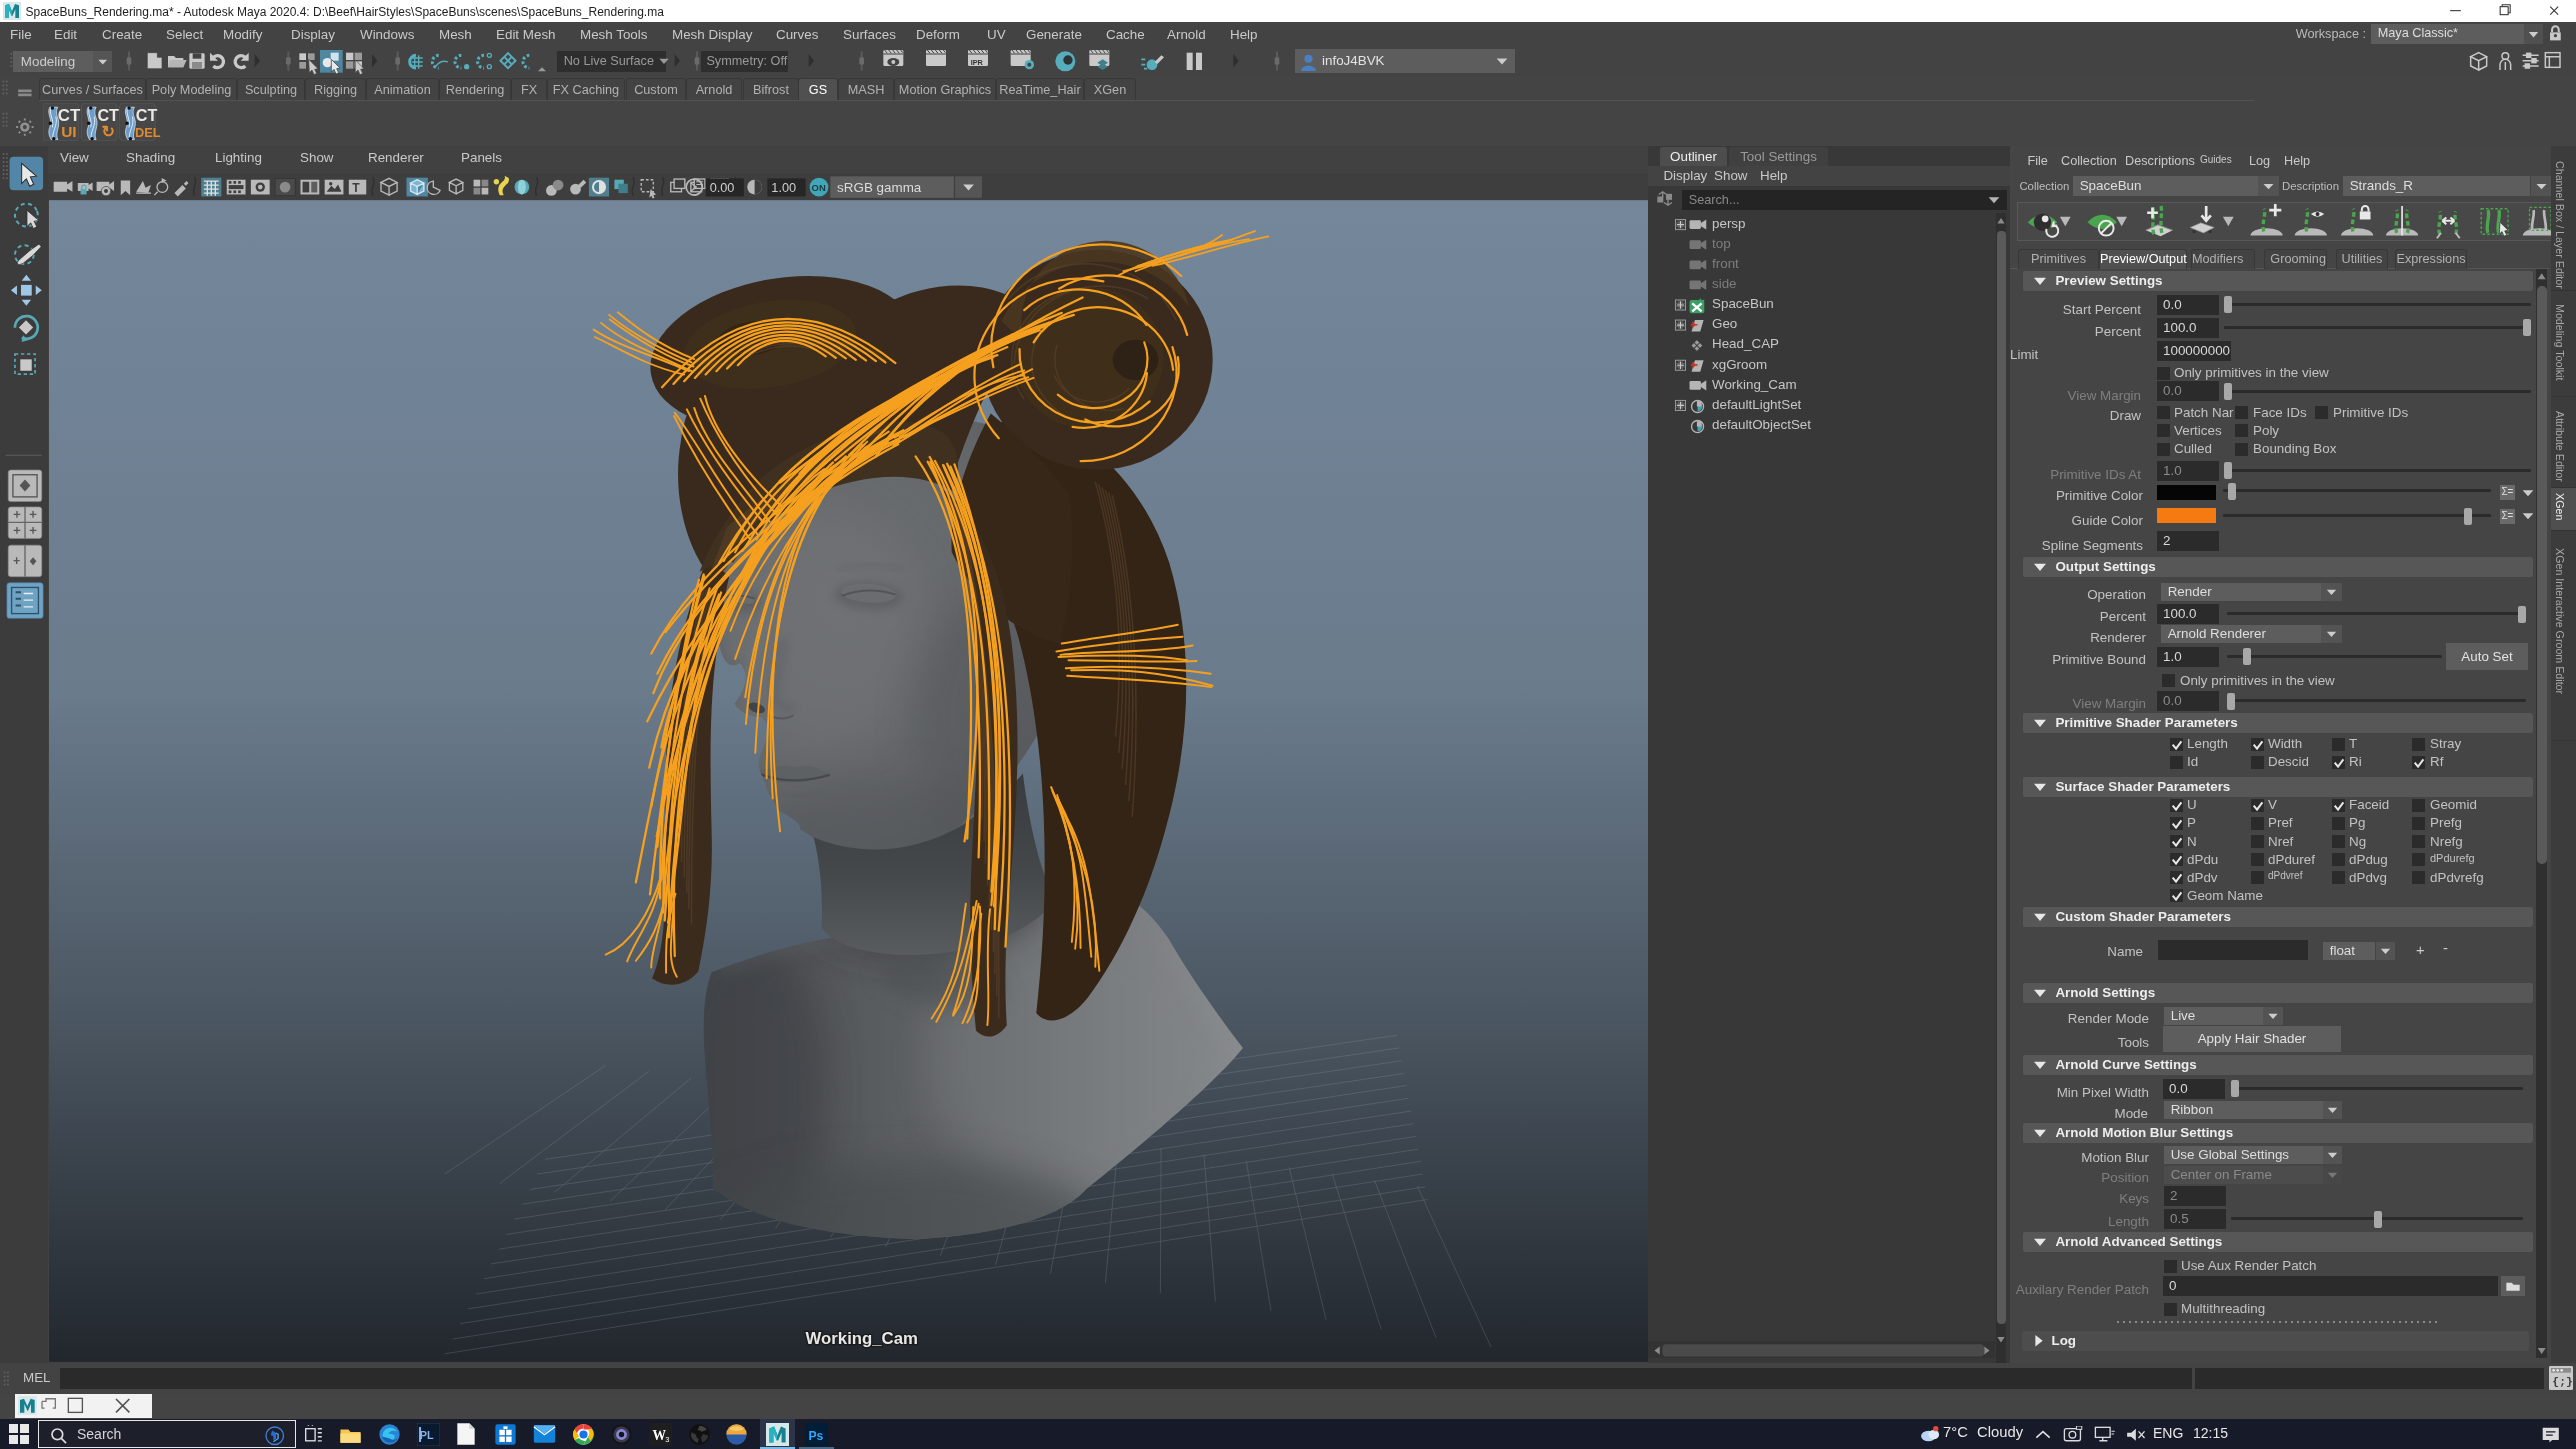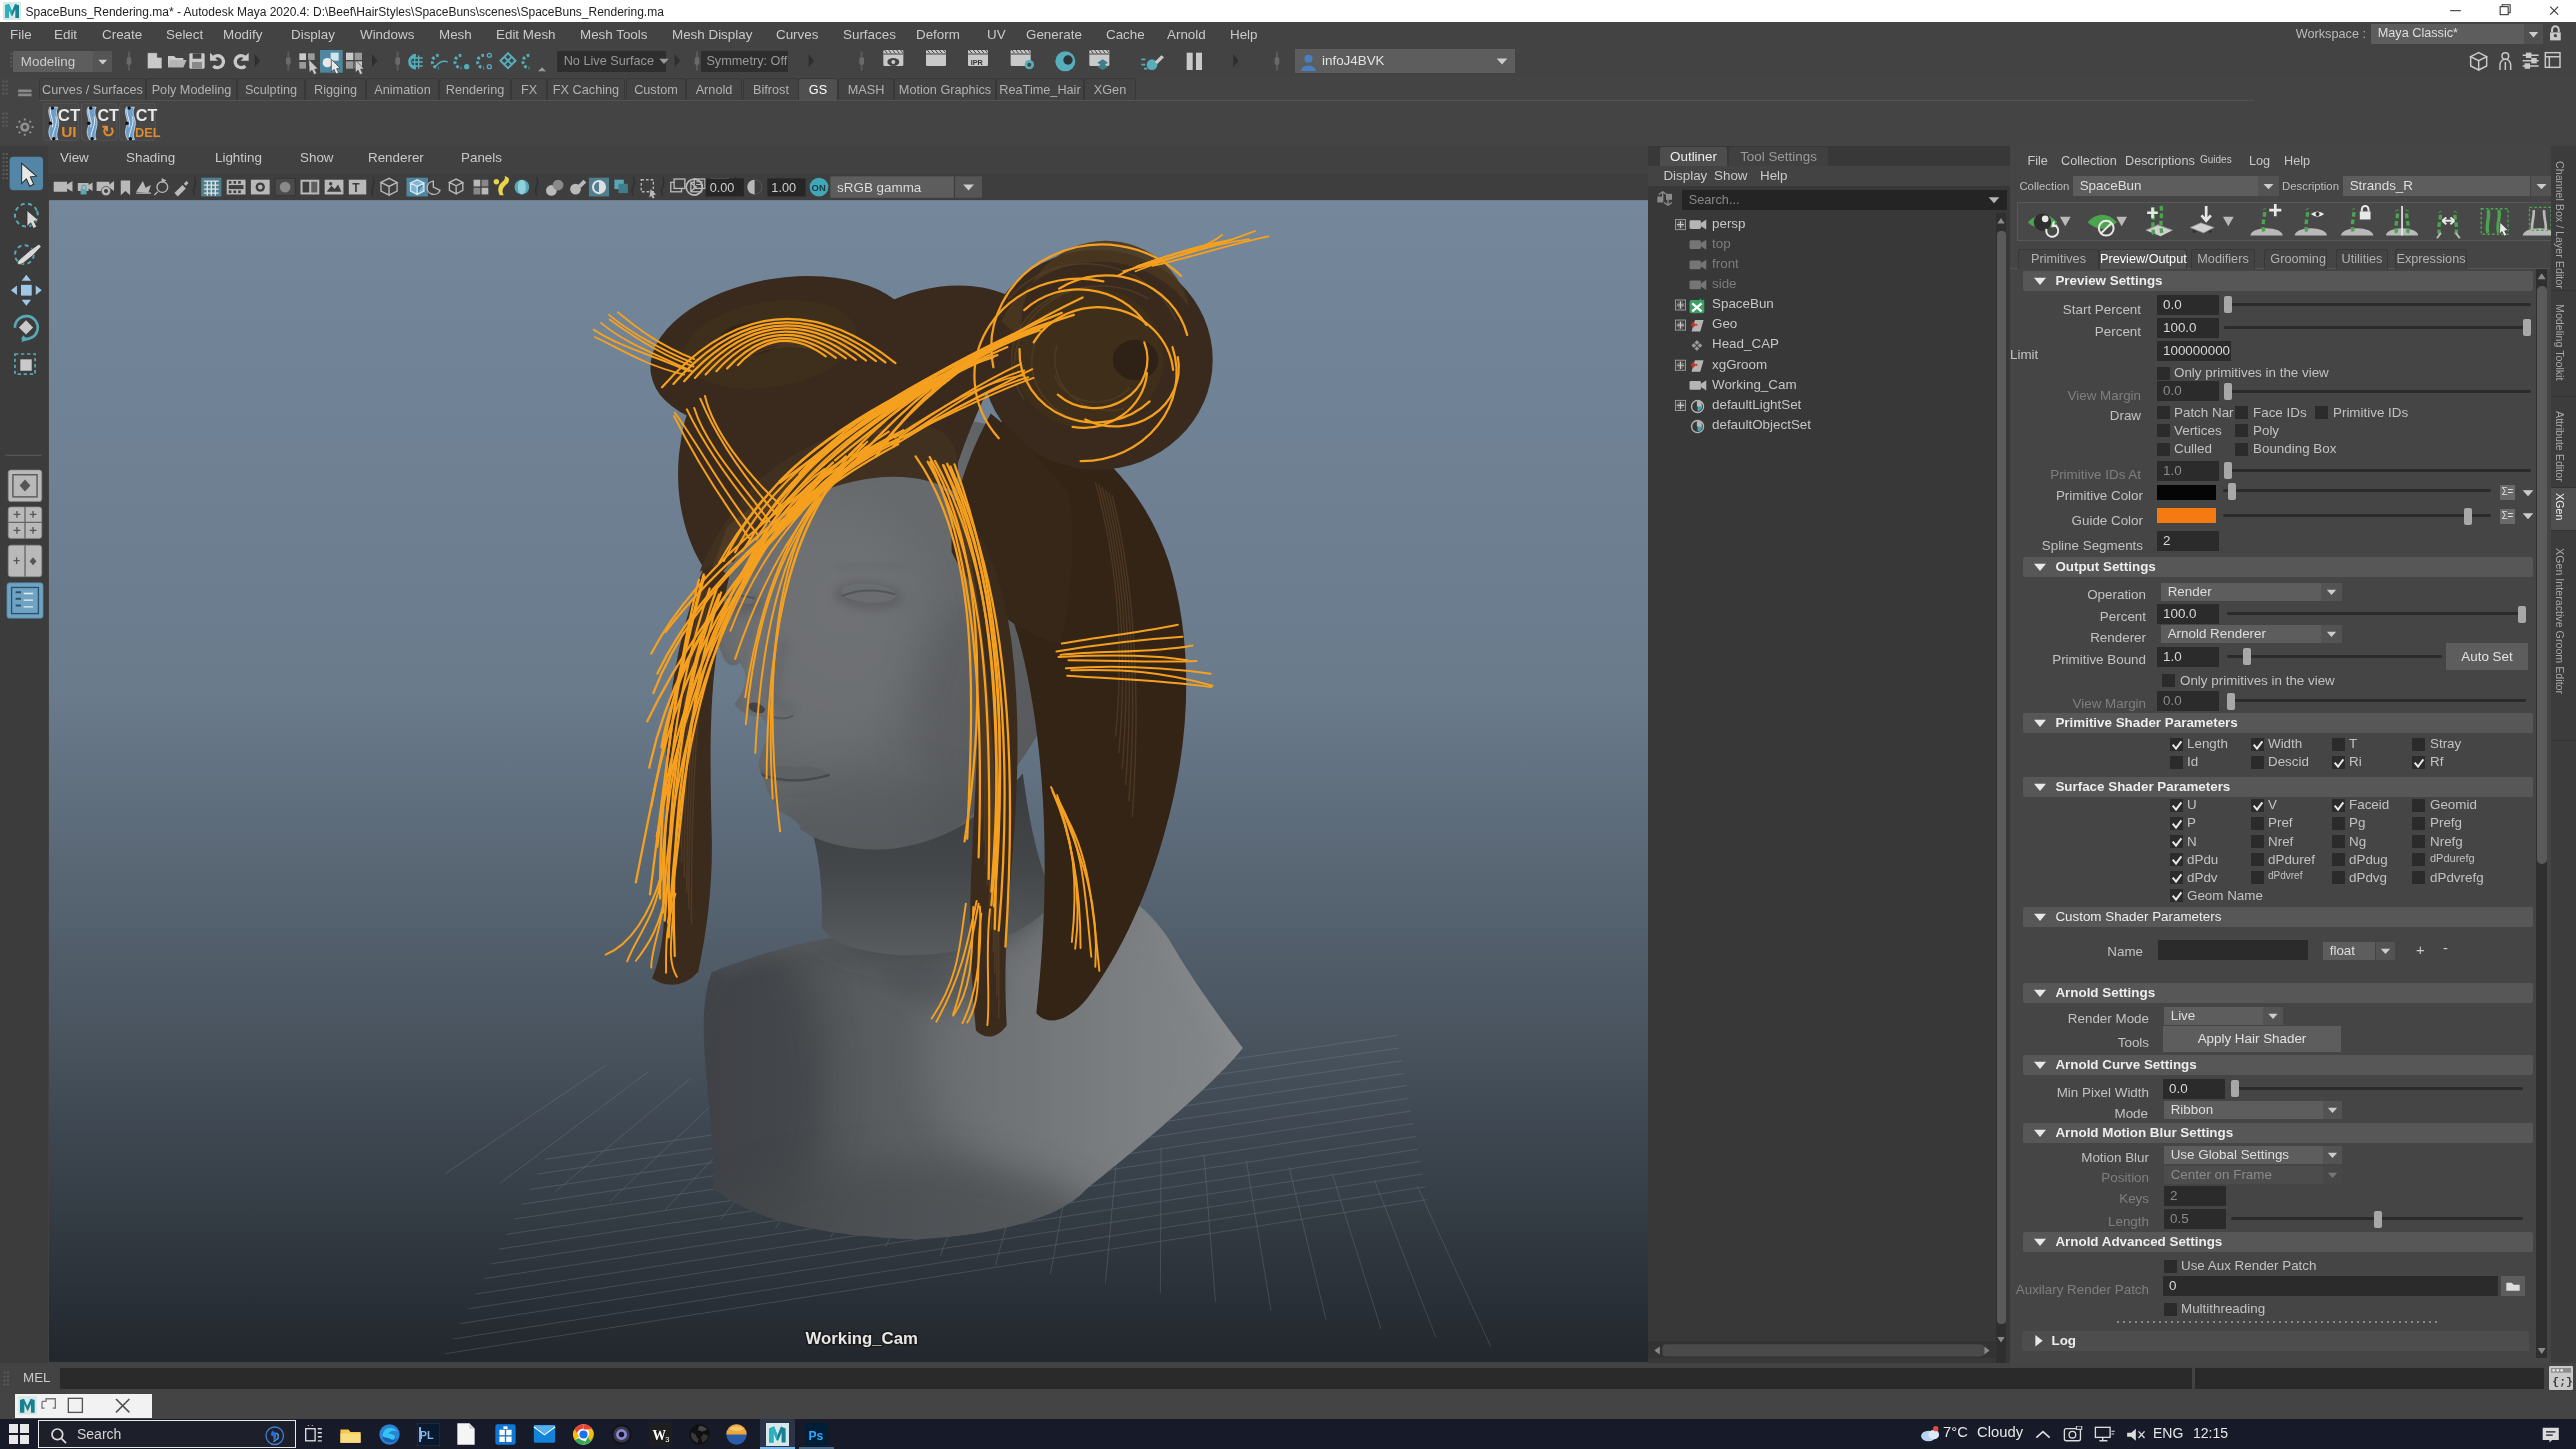--- a/index.html
+++ b/index.html
@@ -1025,21 +1025,21 @@
       </g>
 <g transform="translate(760,4)">
         <use href="#mound" x="-6" y="0"></use>
         <rect x="4" y="4" width="32" height="34" fill="none" stroke="#4aa54e" stroke-width="2" stroke-dasharray="4 3"></rect>
         <path d="M8 38 C6 28 12 16 10 8 M28 38 C30 28 24 16 26 8" stroke="#b9b9b9" stroke-width="4" fill="none"></path>
       </g>
 </svg>
 <div class="a" style="left:0;top:122px;width:539px;height:0.7px;background:#555"></div>
 <div class="a" style="left:8px;top:103px;width:81px;height:19.5px;line-height:19.5px;background:#434343;border:0.7px solid #383838;border-bottom:none;border-radius:3.4px 3.4px 0 0;color:#b2b2b2;font-size:12.7px;text-align:center">Primitives</div>
 <div class="a" style="left:89px;top:103px;width:88px;height:19.5px;line-height:19.5px;background:#505050;border:0.7px solid #383838;border-bottom:none;border-radius:3.4px 3.4px 0 0;color:#fff;font-size:12.7px;text-align:center">Preview/Output</div>
-<div class="a" style="left:181px;top:103px;width:64px;height:19.5px;line-height:19.5px;background:#434343;border:0.7px solid #383838;border-bottom:none;border-radius:3.4px 3.4px 0 0;color:#b2b2b2;font-size:12.7px;text-align:center">Modifiers</div>
+<div class="a" style="left:181px;top:103px;width:64px;height:19.5px;line-height:19.5px;background:#434343;border:0.7px solid #383838;border-bottom:none;border-radius:3.4px 3.4px 0 0;color:#b2b2b2;font-size:12.7px;">Modifiers</div>
 <div class="a" style="left:254px;top:103px;width:63px;height:19.5px;line-height:19.5px;background:#434343;border:0.7px solid #383838;border-bottom:none;border-radius:3.4px 3.4px 0 0;color:#b2b2b2;font-size:12.7px;text-align:right">Grooming</div>
 <div class="a" style="left:326px;top:103px;width:52px;height:19.5px;line-height:19.5px;background:#434343;border:0.7px solid #383838;border-bottom:none;border-radius:3.4px 3.4px 0 0;color:#b2b2b2;font-size:12.7px;text-align:center">Utilities</div>
 <div class="a" style="left:385px;top:103px;width:72px;height:19.5px;line-height:19.5px;background:#434343;border:0.7px solid #383838;border-bottom:none;border-radius:3.4px 3.4px 0 0;color:#b2b2b2;font-size:12.7px;text-align:center">Expressions</div>
 <div class="a" style="left:13.4px;top:125px;width:510px;height:19.5px;background:#575757;border-radius:2px"><svg class="a" style="left:6.7px;top:0" width="20" height="19.5" viewBox="0 0 30 29">
         <path d="M6 10 l9 11 l9 -11 Z" fill="#e8e8e8"></path>
       </svg><span style="margin-left:32px;line-height:19.5px;color:#ededed;font-weight:bold;font-size:13.4px">Preview Settings</span></div>
 <div class="a" style="left:0;top:156px;width:131px;text-align:right;color:#c2c2c2;font-size:13.4px">Start Percent</div>
 <div class="a" style="left:147px;top:149px;width:62px;height:19.5px;background:#2b2b2b;color:#d8d8d8;font-size:13.4px"><span style="margin-left:6px;line-height:19.5px">0.0</span></div>
 <div class="a" style="left:214px;top:157px;width:307px;height:3.4px;background:#2b2b2b;border-radius:1.3px"></div>
 <div class="a" style="left:214px;top:150px;width:8px;height:17.4px;background:#a8a8a8;border-radius:2px"></div>
@@ -1219,21 +1219,21 @@
 <div class="a" style="left:339px;top:724px;color:#c2c2c2;font-size:13.4px">dPdvg</div>
 <div class="a" style="left:402px;top:725px;width:13.4px;height:13.4px;background:#2b2b2b"></div>
 <div class="a" style="left:420px;top:724px;color:#c2c2c2;font-size:13.4px">dPdvrefg</div>
 <div class="a" style="left:160px;top:743px;width:13.4px;height:13.4px;background:#2b2b2b"></div>
 <svg class="a" style="left:160px;top:743px" width="13.4" height="13.4" viewBox="0 0 20 20">
       <path d="M4 10 l5 6 l8 -11" stroke="#e8e8e8" stroke-width="3" fill="none"></path>
     </svg>
 <div class="a" style="left:177px;top:742px;color:#c2c2c2;font-size:13.4px">Geom Name</div>
 <div class="a" style="left:13.4px;top:761px;width:510px;height:19.5px;background:#575757;border-radius:2px"><svg class="a" style="left:6.7px;top:0" width="20" height="19.5" viewBox="0 0 30 29">
         <path d="M6 10 l9 11 l9 -11 Z" fill="#e8e8e8"></path>
-      </svg><span style="margin-left:32px;line-height:19.5px;color:#ededed;font-weight:normal;font-size:13.4px">Custom Shader Parameters</span></div>
+      </svg><span style="margin-left:32px;line-height:19.5px;color:#ededed;font-weight:bold;font-size:13.4px">Custom Shader Parameters</span></div>
 <div class="a" style="left:0;top:798px;width:133px;text-align:right;color:#c2c2c2;font-size:13.4px">Name</div>
 <div class="a" style="left:148px;top:794px;width:150px;height:19.5px;background:#2b2b2b;color:#d8d8d8;font-size:13.4px"><span style="margin-left:6px;line-height:19.5px"></span></div>
 <div class="a" style="left:313px;top:796px;width:52px;height:18px;background:#5d5d5d;color:#dedede;font-size:13.4px"><span style="margin-left:6.7px;line-height:18px">float</span></div>
 <div class="a" style="left:366px;top:796px;width:19px;height:18px;background:#535353">
       <svg width="19" height="18" viewBox="0 0 28 27">
         <path d="M7.0 10 l7 8 l7 -8" fill="#ccc"></path>
       </svg>
     </div>
 <div class="a" style="left:406px;top:796px;color:#ccc;font-size:14.8px">+</div>
 <div class="a" style="left:433px;top:794px;color:#ccc;font-size:14.8px">-</div>

